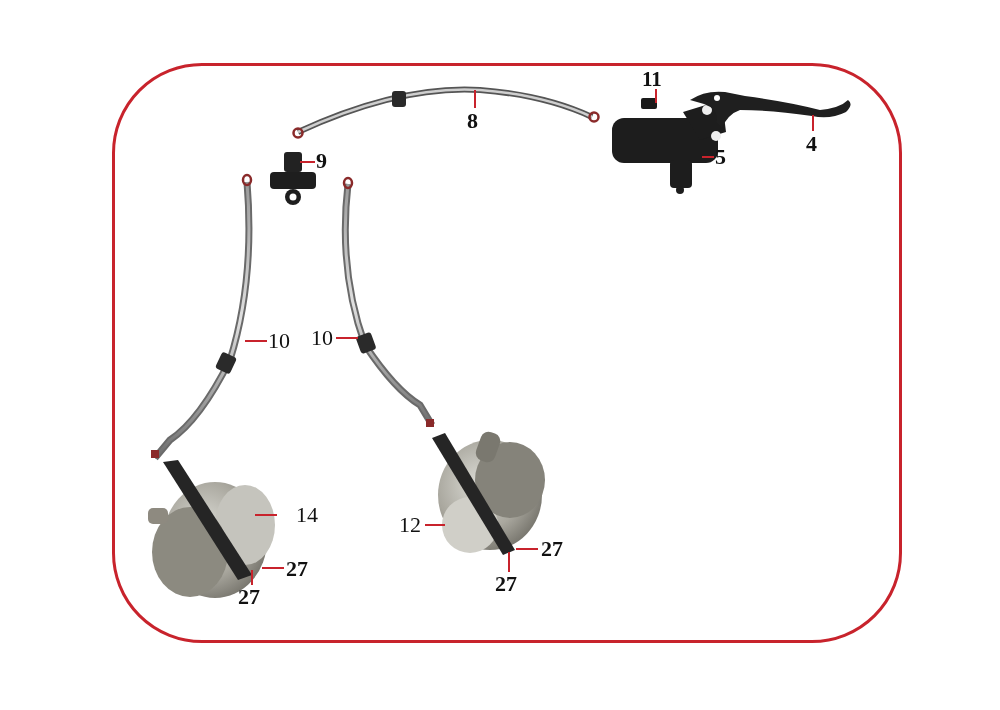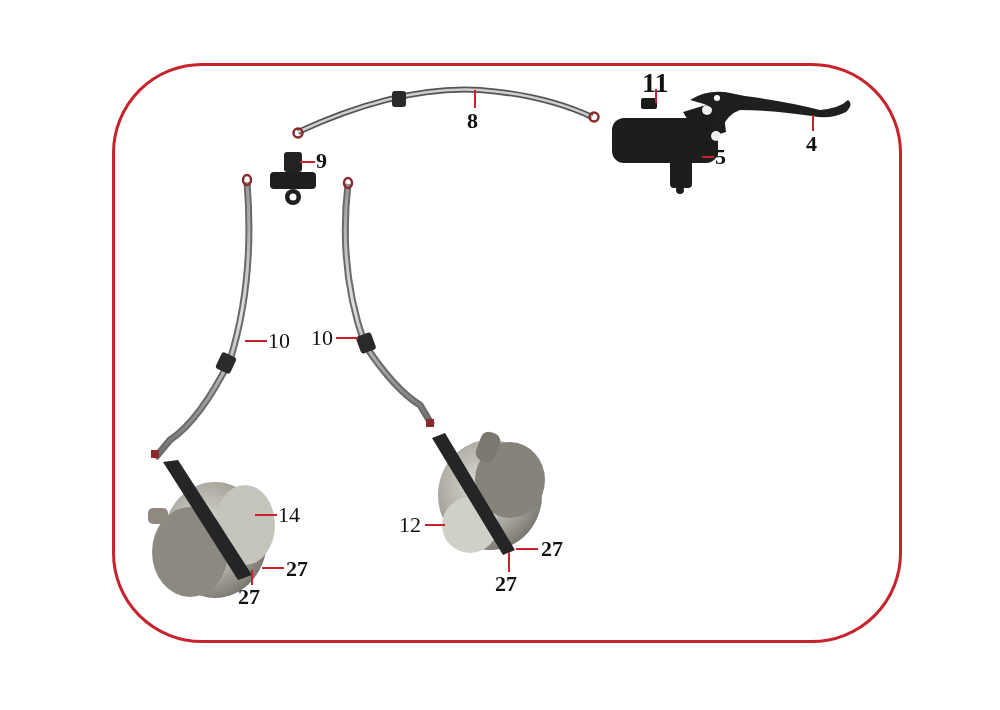--- a/index.html
+++ b/index.html
@@ -106,24 +106,24 @@
   <div class="leader" style="left:336px;top:337px;width:22px;height:2px;"></div>
   <div class="leader" style="left:255px;top:514px;width:22px;height:2px;"></div>
   <div class="leader" style="left:262px;top:567px;width:22px;height:2px;"></div>
   <div class="leader" style="left:251px;top:570px;width:2px;height:15px;"></div>
   <div class="leader" style="left:425px;top:524px;width:20px;height:2px;"></div>
   <div class="leader" style="left:516px;top:548px;width:22px;height:2px;"></div>
   <div class="leader" style="left:508px;top:552px;width:2px;height:20px;"></div>
 
   <span class="callout bold" style="left:467px;top:110px;">8</span>
   <span class="callout bold" style="left:316px;top:150px;">9</span>
-  <span class="callout bold" style="left:642px;top:69px;font-size:28px;">11</span>
+  <span class="callout bold" style="left:642px;top:69px;font-size:21px;">11</span>
   <span class="callout bold" style="left:806px;top:133px;">4</span>
   <span class="callout bold" style="left:715px;top:146px;">5</span>
   <span class="callout" style="left:268px;top:330px;">10</span>
   <span class="callout" style="left:311px;top:327px;">10</span>
-  <span class="callout" style="left:278px;top:504px;text-align:center;">14</span>
+  <span class="callout" style="left:296px;top:504px;text-align:center;">14</span>
   <span class="callout bold" style="left:286px;top:558px;">27</span>
   <span class="callout bold" style="left:238px;top:586px;">27</span>
   <span class="callout" style="left:399px;top:514px;">12</span>
   <span class="callout bold" style="left:541px;top:538px;">27</span>
   <span class="callout bold" style="left:495px;top:573px;">27</span>
 </div>
 
 </body></html>

